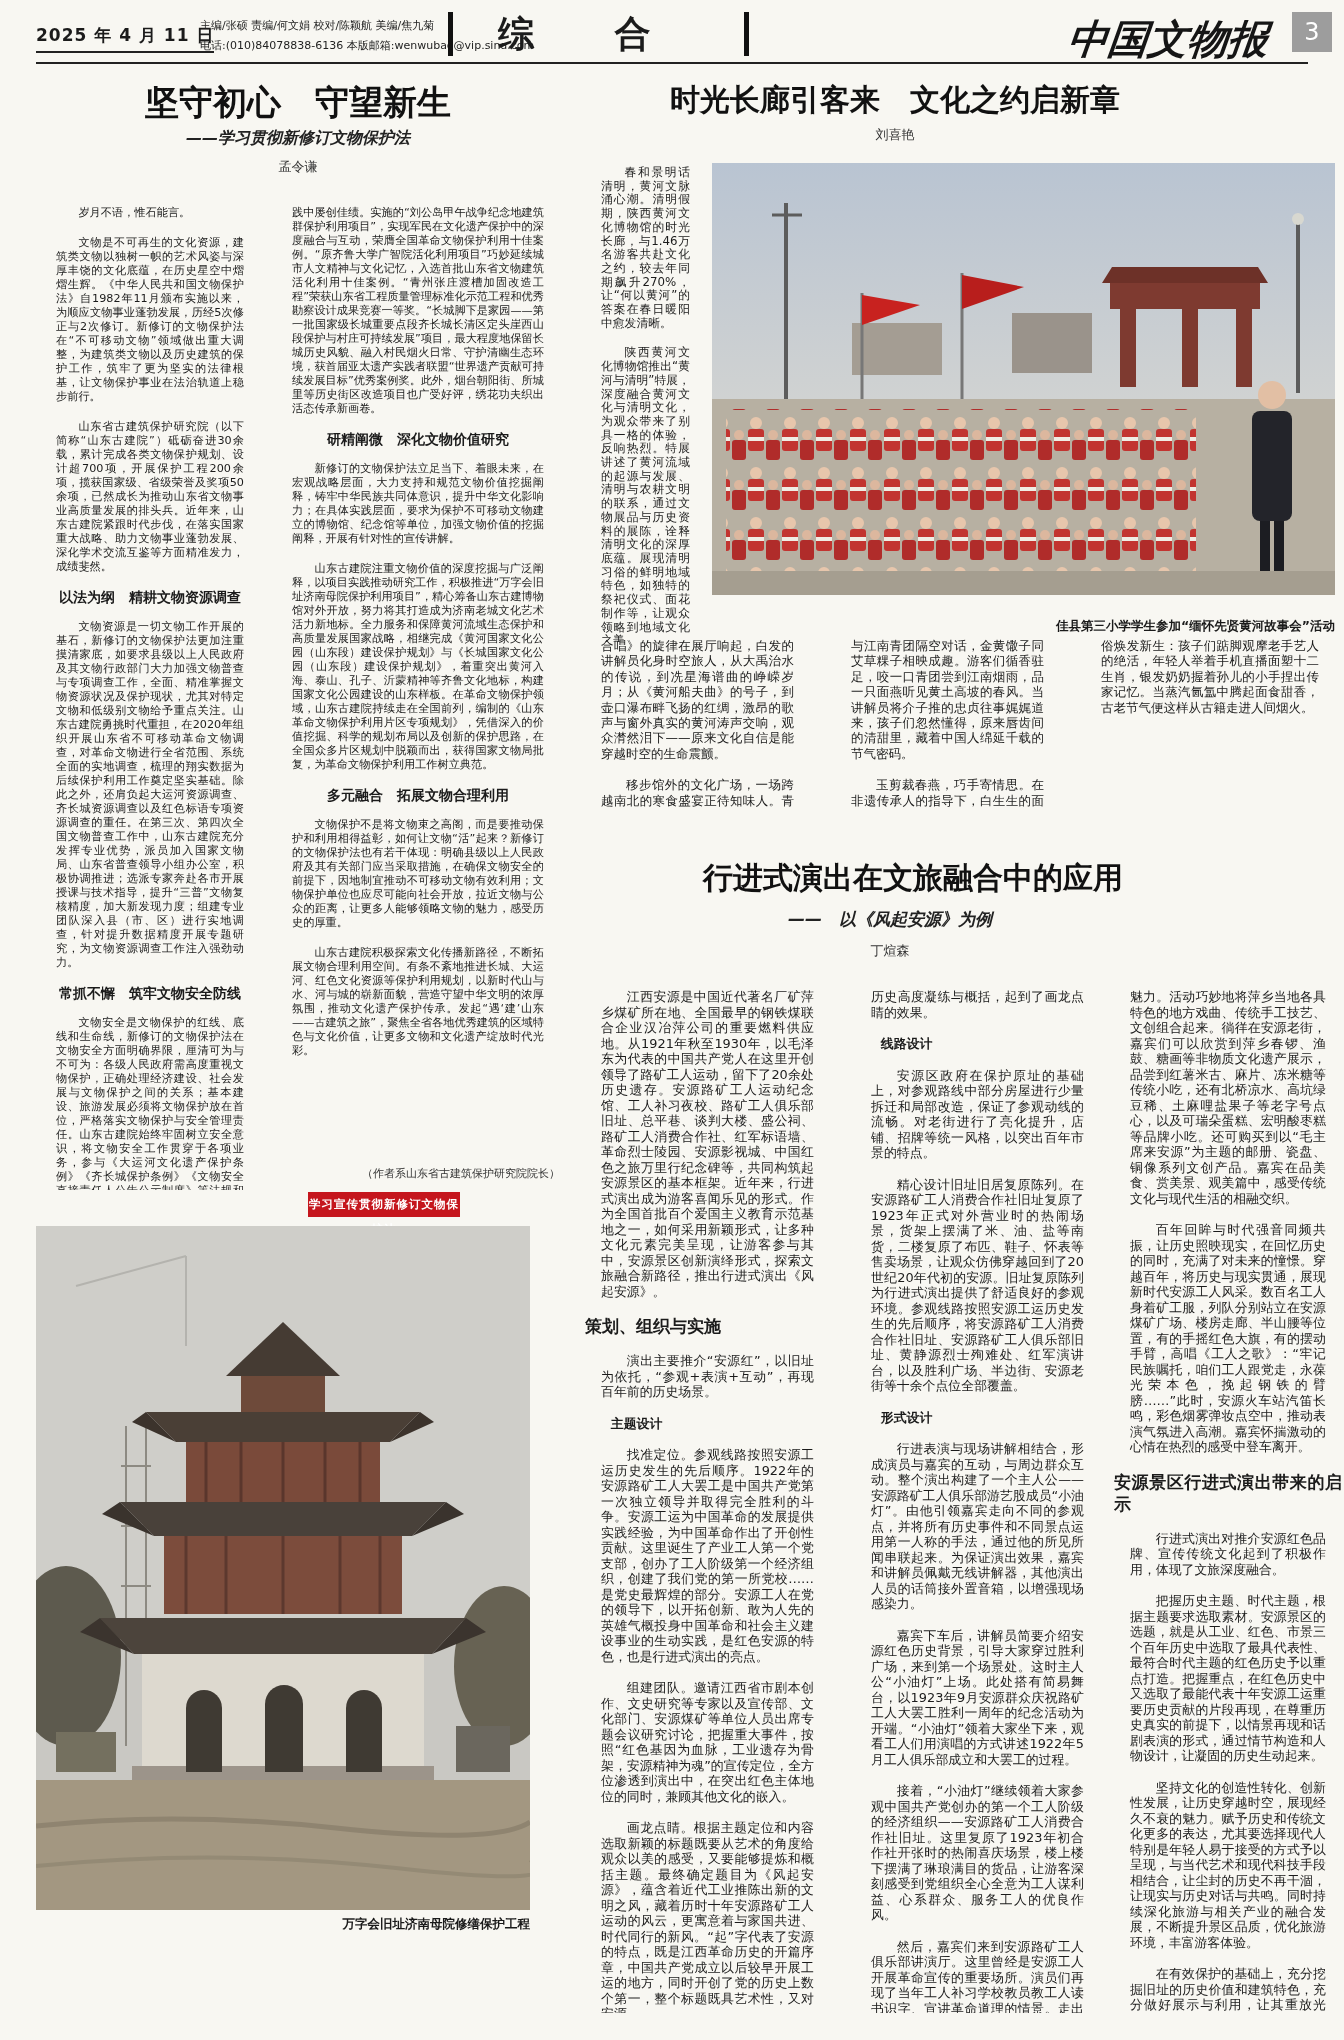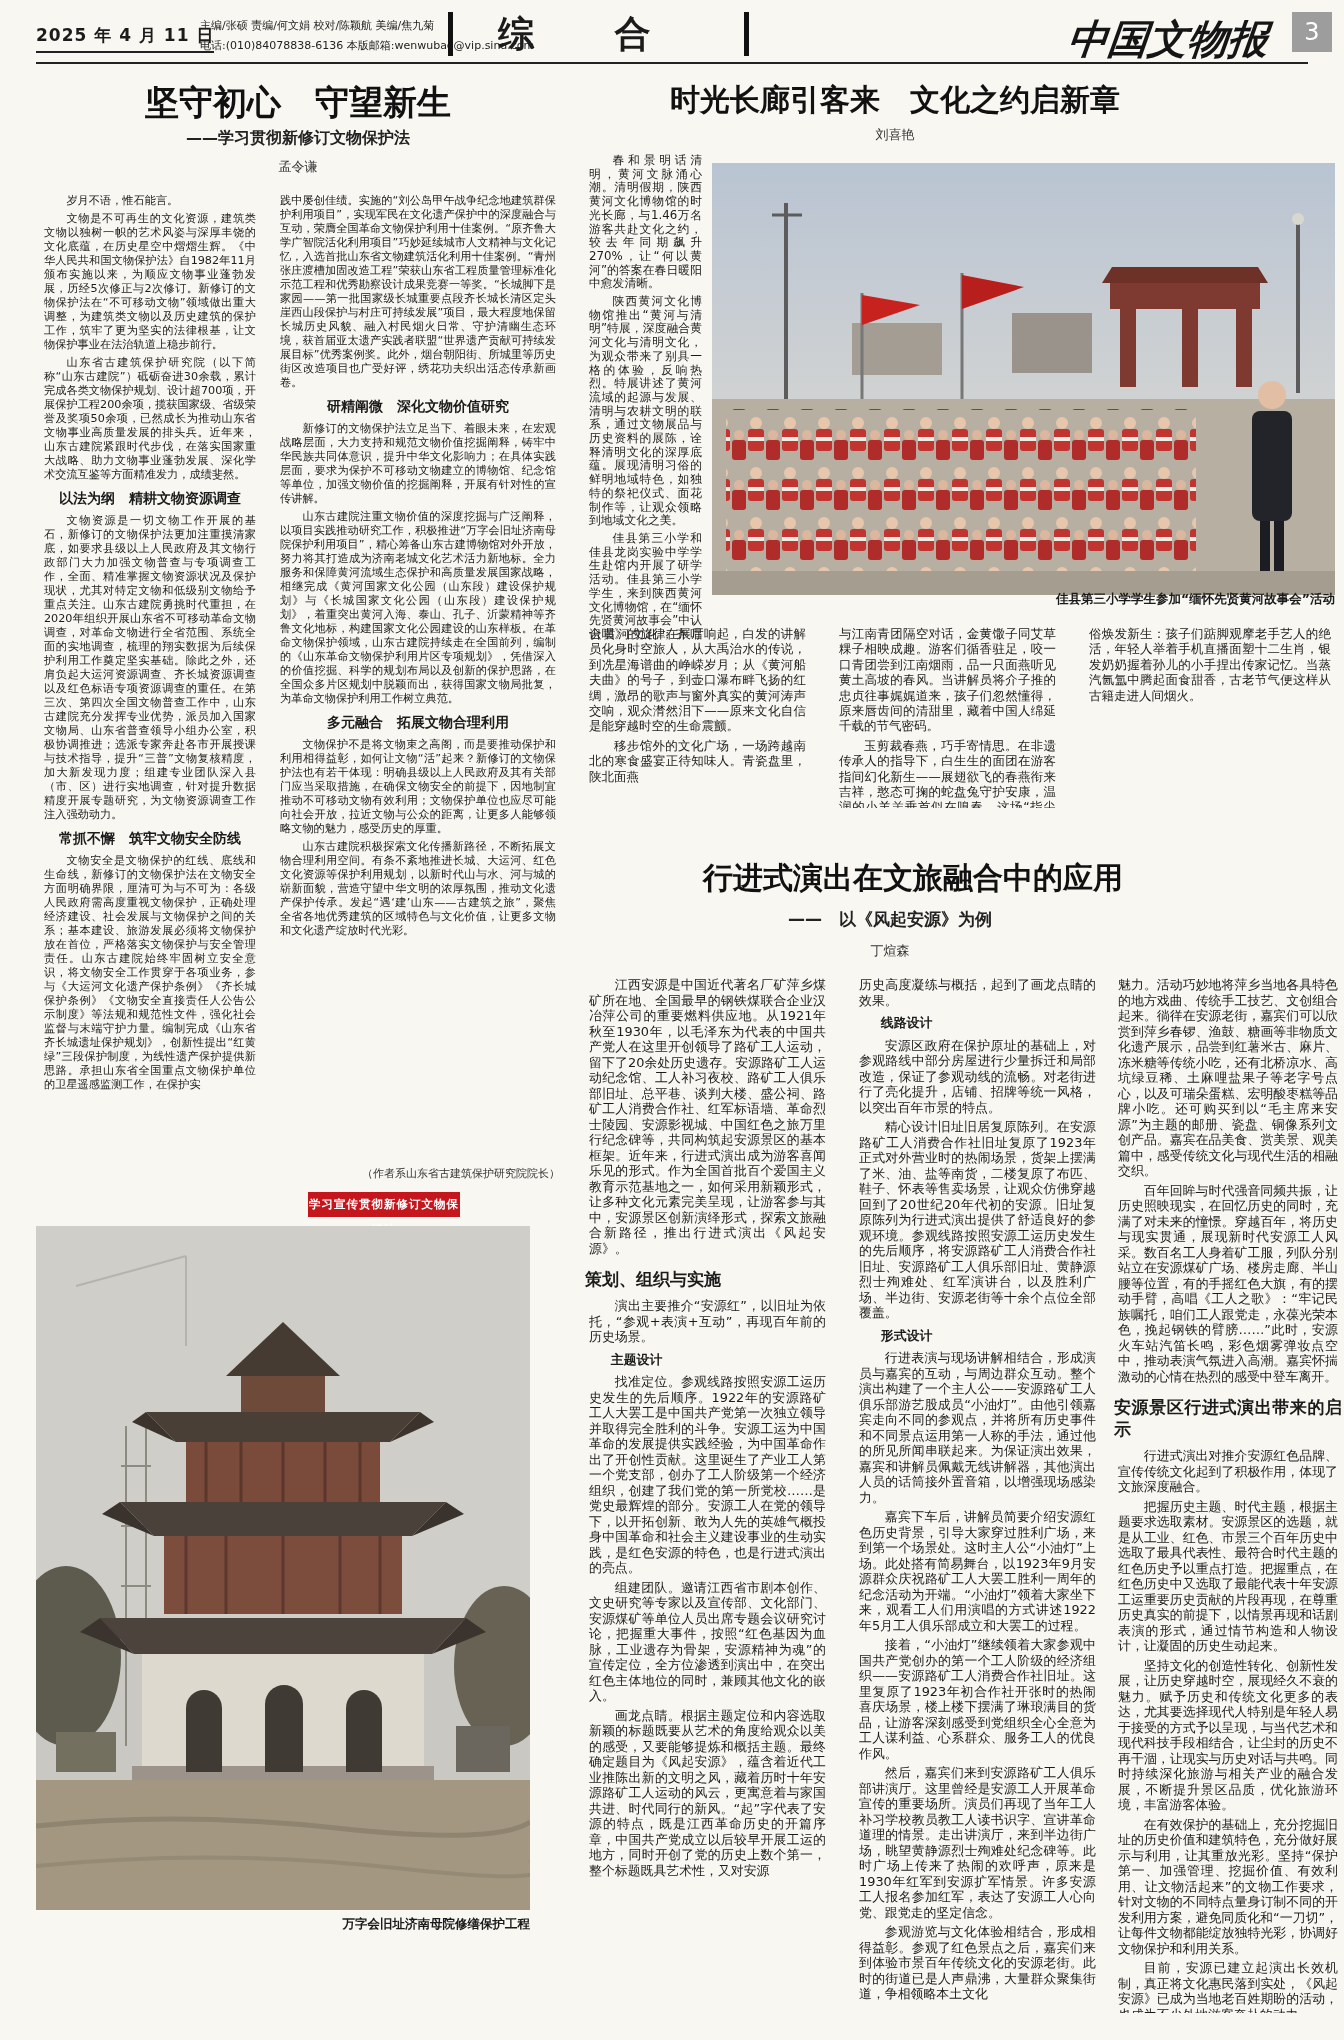--- a/index.html
+++ b/index.html
@@ -10,26 +10,26 @@
   .date{font-size:17px;font-weight:bold;border-bottom:2px solid #222;padding-bottom:4px;letter-spacing:1px;}
   .staff{font-size:11px;color:#222;line-height:19px;white-space:nowrap;}
   .vbar{width:5px;height:44px;background:#111;}
   .section-name{font-size:36px;font-weight:bold;letter-spacing:34px;white-space:nowrap;font-family:"DejaVu Serif",serif;}
   .masthead{font-size:40px;font-weight:bold;font-style:italic;transform:skewX(-6deg);
             font-family:"DejaVu Serif",serif;white-space:nowrap;color:#151515;}
   .pagebox{width:40px;height:40px;background:#9d9d9d;color:#fff;font-size:24px;text-align:center;line-height:40px;}
   .hrule{background:#222;height:2px;}
   
   .h1{font-family:"DejaVu Serif",serif;font-weight:bold;text-align:center;color:#111;}
-  .sub{font-weight:bold;text-align:center;color:#222;}
+  .sub{font-weight:bold;text-align:center;color:#222;font-style:italic;}
   .byline{text-align:center;font-size:13px;color:#333;}
   
   .cols{display:flex;}
   .col{overflow:hidden;text-align:justify;}
-  .col p{margin:4px;}
+  .col p{margin:16px;}
   .para{text-indent:2em;}
   .tail{text-indent:0;}
   .subhead{font-weight:bold;text-indent:0;margin:7px 0 !important;}
   .bigsubhead{font-weight:bold;font-size:17px;line-height:22px;margin:12px 0 8px 0 !important;text-indent:0;}
   .midhead{font-weight:bold;font-size:14px;text-align:center;text-indent:0;margin:9px 0 !important;}
   .attrib{text-align:right;text-indent:0;color:#333;}
   .leftbody{font-size:11.2px;line-height:14px;}
   .narrowcol{font-size:11.8px;line-height:13.7px;}
   .undercols .col{font-size:12.5px;line-height:15.4px;}
   .anyuanbody .col{font-size:12.9px;line-height:15.5px;}
@@ -197,21 +197,21 @@
       <rect x="14" y="246" width="470" height="170" fill="none"></rect>
 
       <circle cx="560" cy="232" r="14" fill="#e2bfa4"></circle>
       <rect x="540" y="248" width="40" height="110" rx="8" fill="#23242a"></rect>
       <rect x="548" y="358" width="10" height="52" fill="#1c1d22"></rect>
       <rect x="562" y="358" width="10" height="52" fill="#1c1d22"></rect>
 
       <rect y="408" width="623" height="24" fill="#a59e90"></rect>
     </svg>
   </div>
-  <div class="abs caption" style="left:712px;top:591px;width:623px;">佳县第三小学学生参加“缅怀先贤黄河故事会”活动</div>
+  <div class="abs caption" style="left:712px;top:618px;width:623px;">佳县第三小学学生参加“缅怀先贤黄河故事会”活动</div>
 
   <div class="abs cols undercols" style="left:585px;top:622px;width:750px;height:186px;">
     <div class="col" style="width:225px;height:186px;margin-right:25px;">
         <p class="tail">合唱》的旋律在展厅响起，白发的讲解员化身时空旅人，从大禹治水的传说，到冼星海谱曲的峥嵘岁月；从《黄河船夫曲》的号子，到壶口瀑布畔飞扬的红绸，激昂的歌声与窗外真实的黄河涛声交响，观众潸然泪下——原来文化自信是能穿越时空的生命震颤。</p>
         <p class="para">移步馆外的文化广场，一场跨越南北的寒食盛宴正待知味人。青瓷盘里，陕北面燕</p>
       </div>
     <div class="col" style="width:225px;height:186px;margin-right:25px;">
         <p class="tail">与江南青团隔空对话，金黄馓子同艾草粿子相映成趣。游客们循香驻足，咬一口青团尝到江南烟雨，品一只面燕听见黄土高坡的春风。当讲解员将介子推的忠贞往事娓娓道来，孩子们忽然懂得，原来唇齿间的清甜里，藏着中国人绵延千载的节气密码。</p>
         <p class="para">玉剪裁春燕，巧手寄情思。在非遗传承人的指导下，白生生的面团在游客指间幻化新生——展翅欲飞的春燕衔来吉祥，憨态可掬的蛇盘兔守护安康，温润的小羊羔垂首似在嗅春。这场“指尖上的寒食节”让千年民</p>
       </div>

